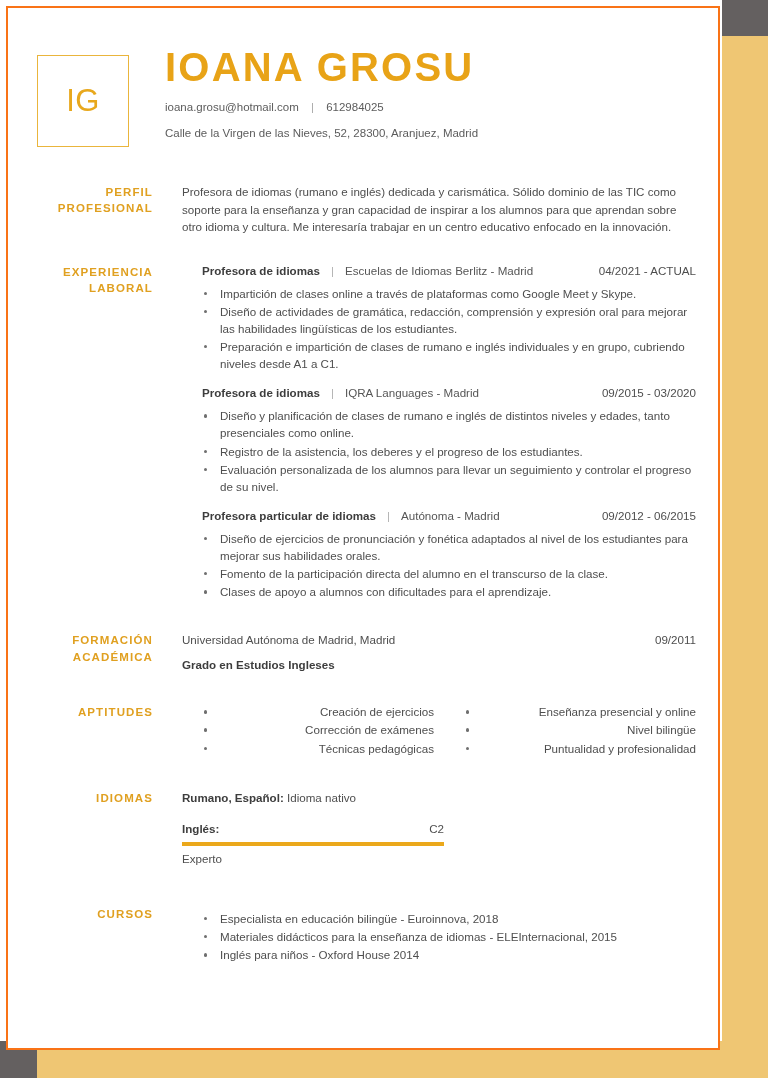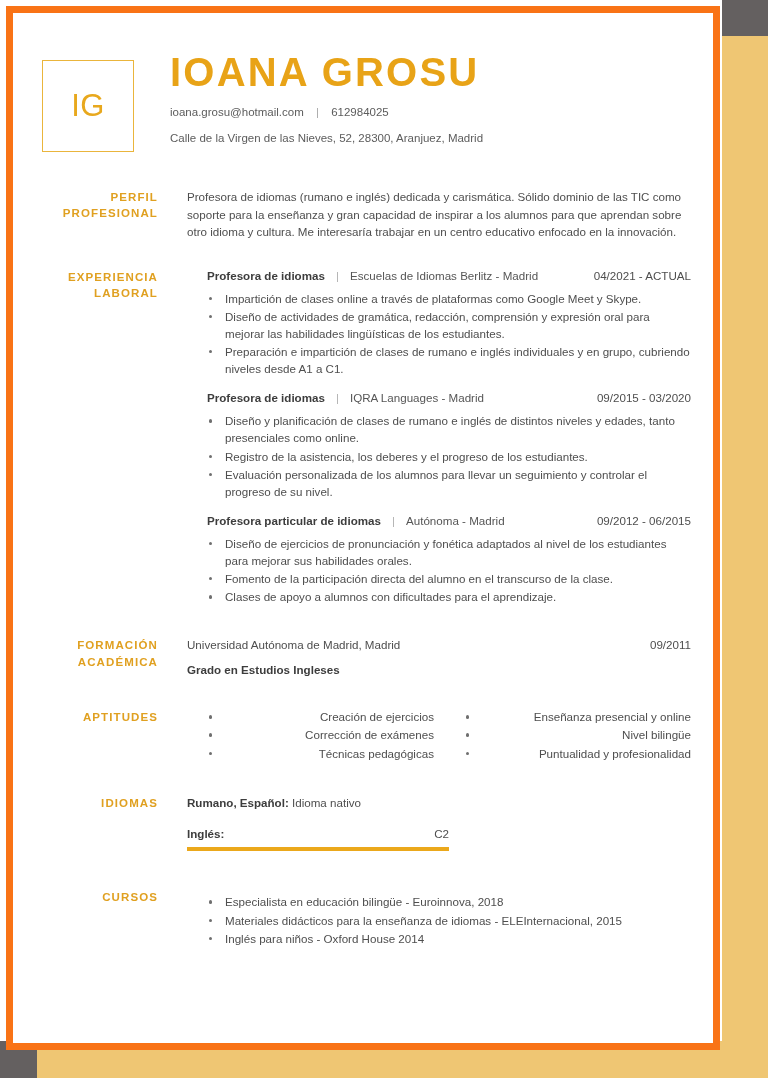--- a/index.html
+++ b/index.html
@@ -50,21 +50,21 @@
   }
 
   
   .sheet {
     position: absolute;
     left: 6px;
     top: 6px;
     width: 714px;
     height: 1044px;
     background: #ffffff;
-    border: 7px solid #f97316;
+    border: 2px solid #f97316;
     box-sizing: border-box;
     overflow: hidden;
   }
 
   
   .header {
     display: flex;
     align-items: flex-start;
     padding: 31px 0 0 29px;
   }
@@ -376,20 +376,21 @@
         <b>Rumano, Español:</b><span> Idioma nativo</span>
       </div>
       <div class="lang-block">
         <div class="lang-head">
           <span class="lang-name">Inglés:</span>
           <span class="lang-level">C2</span>
         </div>
         <div class="lang-bar-track">
           <div class="lang-bar-fill" id="lang-bar-fill" style="width: 100%;"></div>
         </div>
+        <div class="lang-caption">Experto</div>
       </div>
     </div>
   </div>
 
   <div class="section" id="courses-section">
     <div class="sec-label">CURSOS</div>
     <div class="sec-body">
       <ul class="bullets">
         <li>Especialista en educación bilingüe - Euroinnova, 2018</li>
         <li>Materiales didácticos para la enseñanza de idiomas - ELEInternacional, 2015</li>

